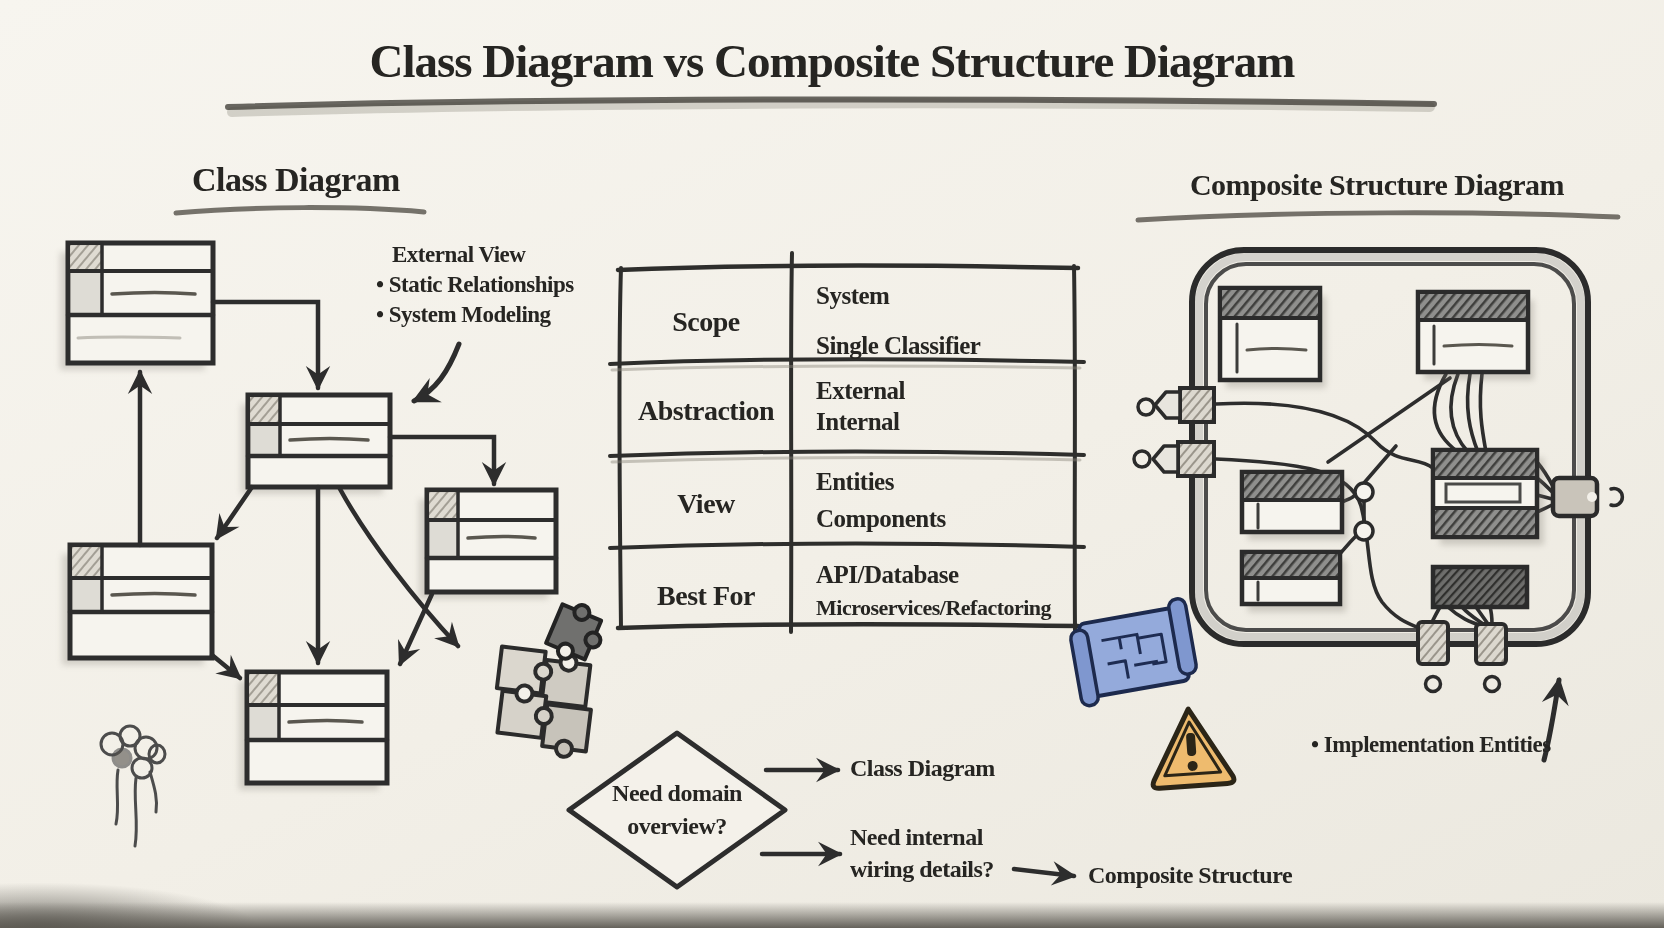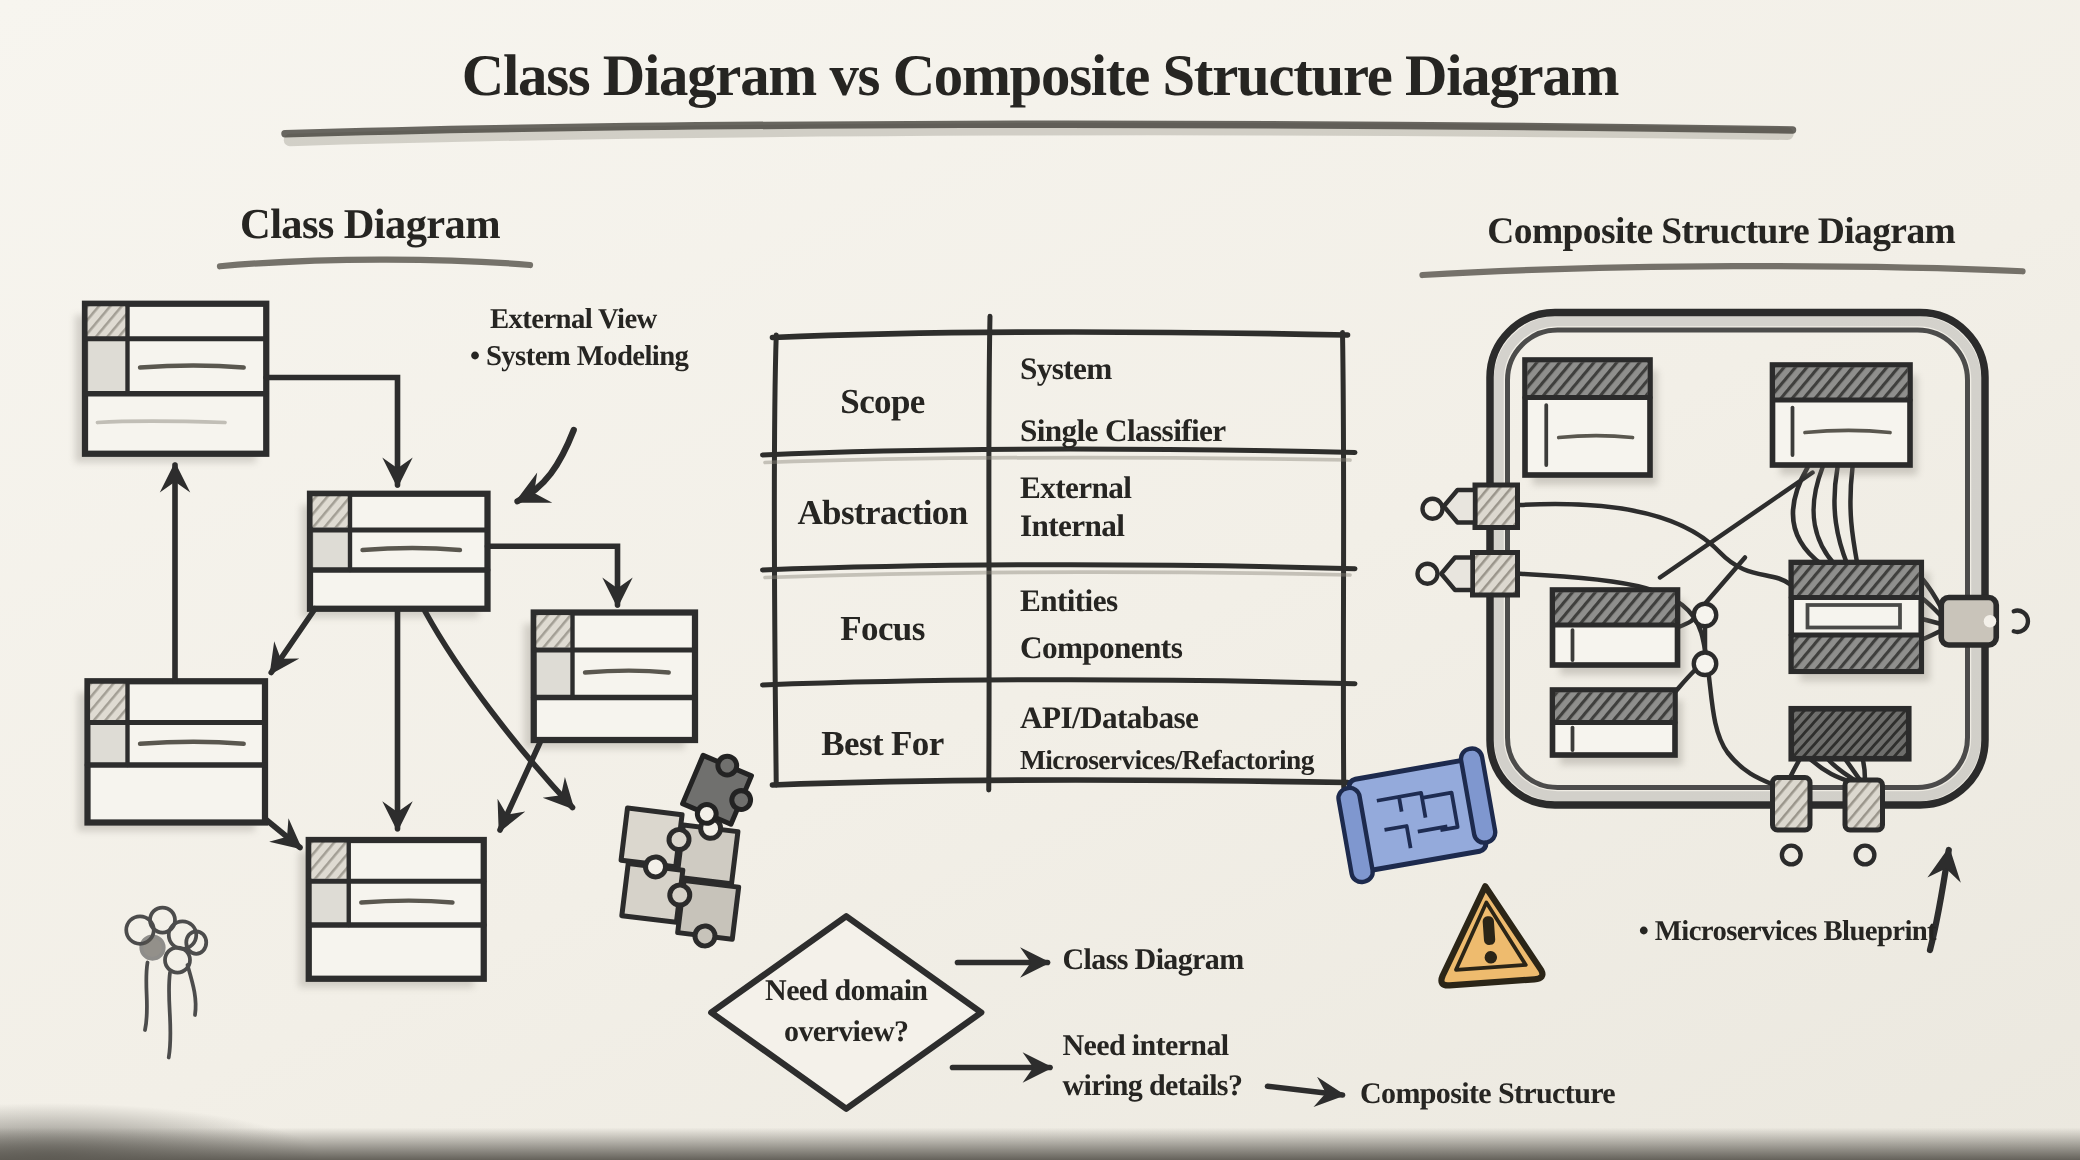--- a/index.html
+++ b/index.html
@@ -322,30 +322,31 @@
     </g>
   </svg>
 
   <div class="t c title">Class Diagram vs Composite Structure Diagram</div>
 
   <div class="t c h-left">Class Diagram</div>
   <div class="t c h-right">Composite Structure Diagram</div>
 
   <div class="note note-left">
     <div class="nt">External View</div>
+    <div>• Static Relationships</div>
     <div>• System Modeling</div>
   </div>
 
   <div class="note note-right">
-    <div>• Microservices Blueprint</div>
+    <div>• Implementation Entities</div>
   </div>
 
   <div class="t c tbl-label" style="top:306px">Scope</div>
   <div class="t c tbl-label" style="top:395px">Abstraction</div>
-  <div class="t c tbl-label" style="top:488px">Focus</div>
+  <div class="t c tbl-label" style="top:488px">View</div>
   <div class="t c tbl-label" style="top:580px">Best For</div>
 
   <div class="t tbl-val" style="top:282px">System</div>
   <div class="t tbl-val" style="top:332px">Single Classifier</div>
   <div class="t tbl-val" style="top:377px">External</div>
   <div class="t tbl-val" style="top:408px">Internal</div>
   <div class="t tbl-val" style="top:468px">Entities</div>
   <div class="t tbl-val" style="top:505px">Components</div>
   <div class="t tbl-val" style="top:561px">API/Database</div>
   <div class="t c diamond-text">

